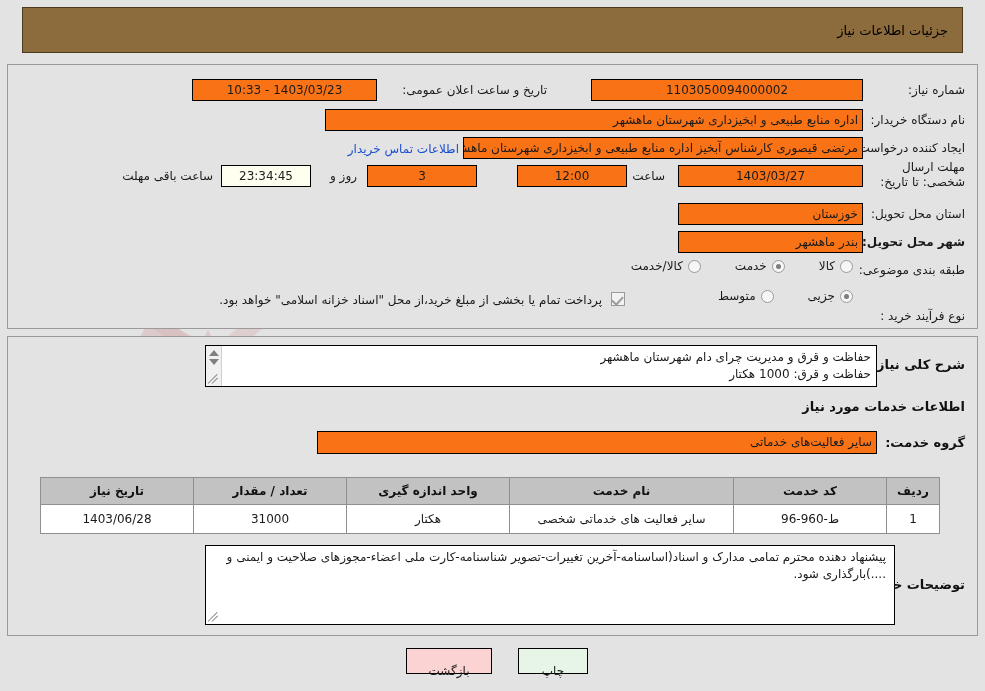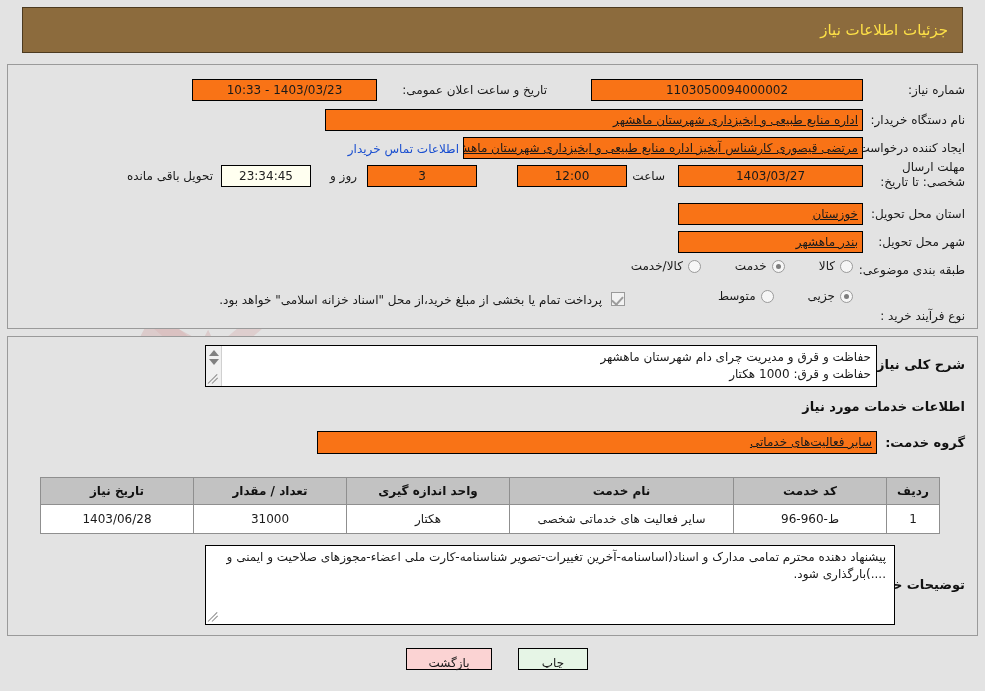--- a/index.html
+++ b/index.html
@@ -90,22 +90,22 @@
     height: 46px;
     background: #8c6b3d;
     border: 1px solid #4c3a20;
     box-sizing: border-box;
     display: flex;
     align-items: center;
     justify-content: flex-start;
     z-index: 10;
   }
   .page-header .title {
-    color: #fde047;
-    font-size: 15px;
+    color: #000000;
+    font-size: 13px;
     padding-right: 14px;
   }
 
   
   .panel {
     position: absolute;
     background: #e3e3e3;
     border: 1px solid #9a9a9a;
     box-sizing: border-box;
     z-index: 10;
@@ -132,21 +132,21 @@
     line-height: 20px;
     font-size: 12px;
     color: #1a1a1a;
     padding: 0 4px;
     white-space: nowrap;
     overflow: hidden;
     text-overflow: clip;
     direction: rtl;
   }
   .fld.center { text-align: center; }
-  .fld.right  { text-align: right; text-decoration: underline; }
+  .fld.right  { text-align: right; }
   .fld.timer  { background: #fffff0; text-align: center; color: #222; }
 
   .link-inline {
     position: absolute;
     color: #1a4fd0;
     font-size: 12px;
     text-decoration: none;
     cursor: pointer;
     white-space: nowrap;
   }
@@ -317,21 +317,21 @@
     position: absolute;
     height: 22px;
     border: 1px solid #000000;
     box-sizing: border-box;
     font-size: 12px;
     font-family: "DejaVu Sans", "Liberation Sans", sans-serif;
     color: #1a1a1a;
     cursor: pointer;
     text-align: center;
     line-height: 20px;
-    padding: 4px;
+    padding: 12px;
   }
   #btn-print  { background: #e6f5e6; }
   #btn-back   { background: #fbd3d3; }
 </style>
 </head>
 <body>
 
 <div class="watermark">
   <div class="wm-shield"></div>
   <div class="wm-arrow"></div>
@@ -358,26 +358,26 @@
   <div class="fld right" style="top:72px; right:114px; width:400px;">مرتضی قیصوری کارشناس آبخیز اداره منابع طبیعی و ابخیزداری شهرستان ماهش</div>
   <div class="link-inline" style="top:77px; right:518px;">اطلاعات تماس خریدار</div>
 
   <div class="lbl two-line" style="top:95px; right:12px;">مهلت ارسال شخصی: تا تاریخ:</div>
   <div class="fld center" style="top:100px; right:114px; width:185px;">1403/03/27</div>
   <div class="lbl" style="top:104px; right:312px;">ساعت</div>
   <div class="fld center" style="top:100px; right:350px; width:110px;">12:00</div>
   <div class="fld center" style="top:100px; right:500px; width:110px;">3</div>
   <div class="lbl" style="top:104px; right:620px;">روز و</div>
   <div class="fld timer" style="top:100px; right:666px; width:90px;">23:34:45</div>
-  <div class="lbl" style="top:104px; right:764px;">تحویل باقی مانده</div>
+  <div class="lbl" style="top:104px; right:764px;">ساعت باقی مهلت</div>
 
   <div class="lbl" style="top:142px; right:12px;">استان محل تحویل:</div>
   <div class="fld right" style="top:138px; right:114px; width:185px;">خوزستان</div>
 
-  <div class="lbl" style="top:170px; right:12px;">شهر محل تحویل:</div>
+  <div class="lbl" style="top:170px; right:12px;font-weight:bold;">شهر محل تحویل:</div>
   <div class="fld right" style="top:166px; right:114px; width:185px;">بندر ماهشهر</div>
 
   <div class="lbl" style="top:198px; right:12px;">طبقه بندی موضوعی:</div>
   <div class="radio-group" id="category-radios" style="top:194px; right:124px;">
       <div class="radio-item" style="margin-left: 34px;">
         <span class="radio-dot"></span>
         <span>کالا</span>
       </div>
       <div class="radio-item" style="margin-left: 34px;">
         <span class="radio-dot checked"></span>

